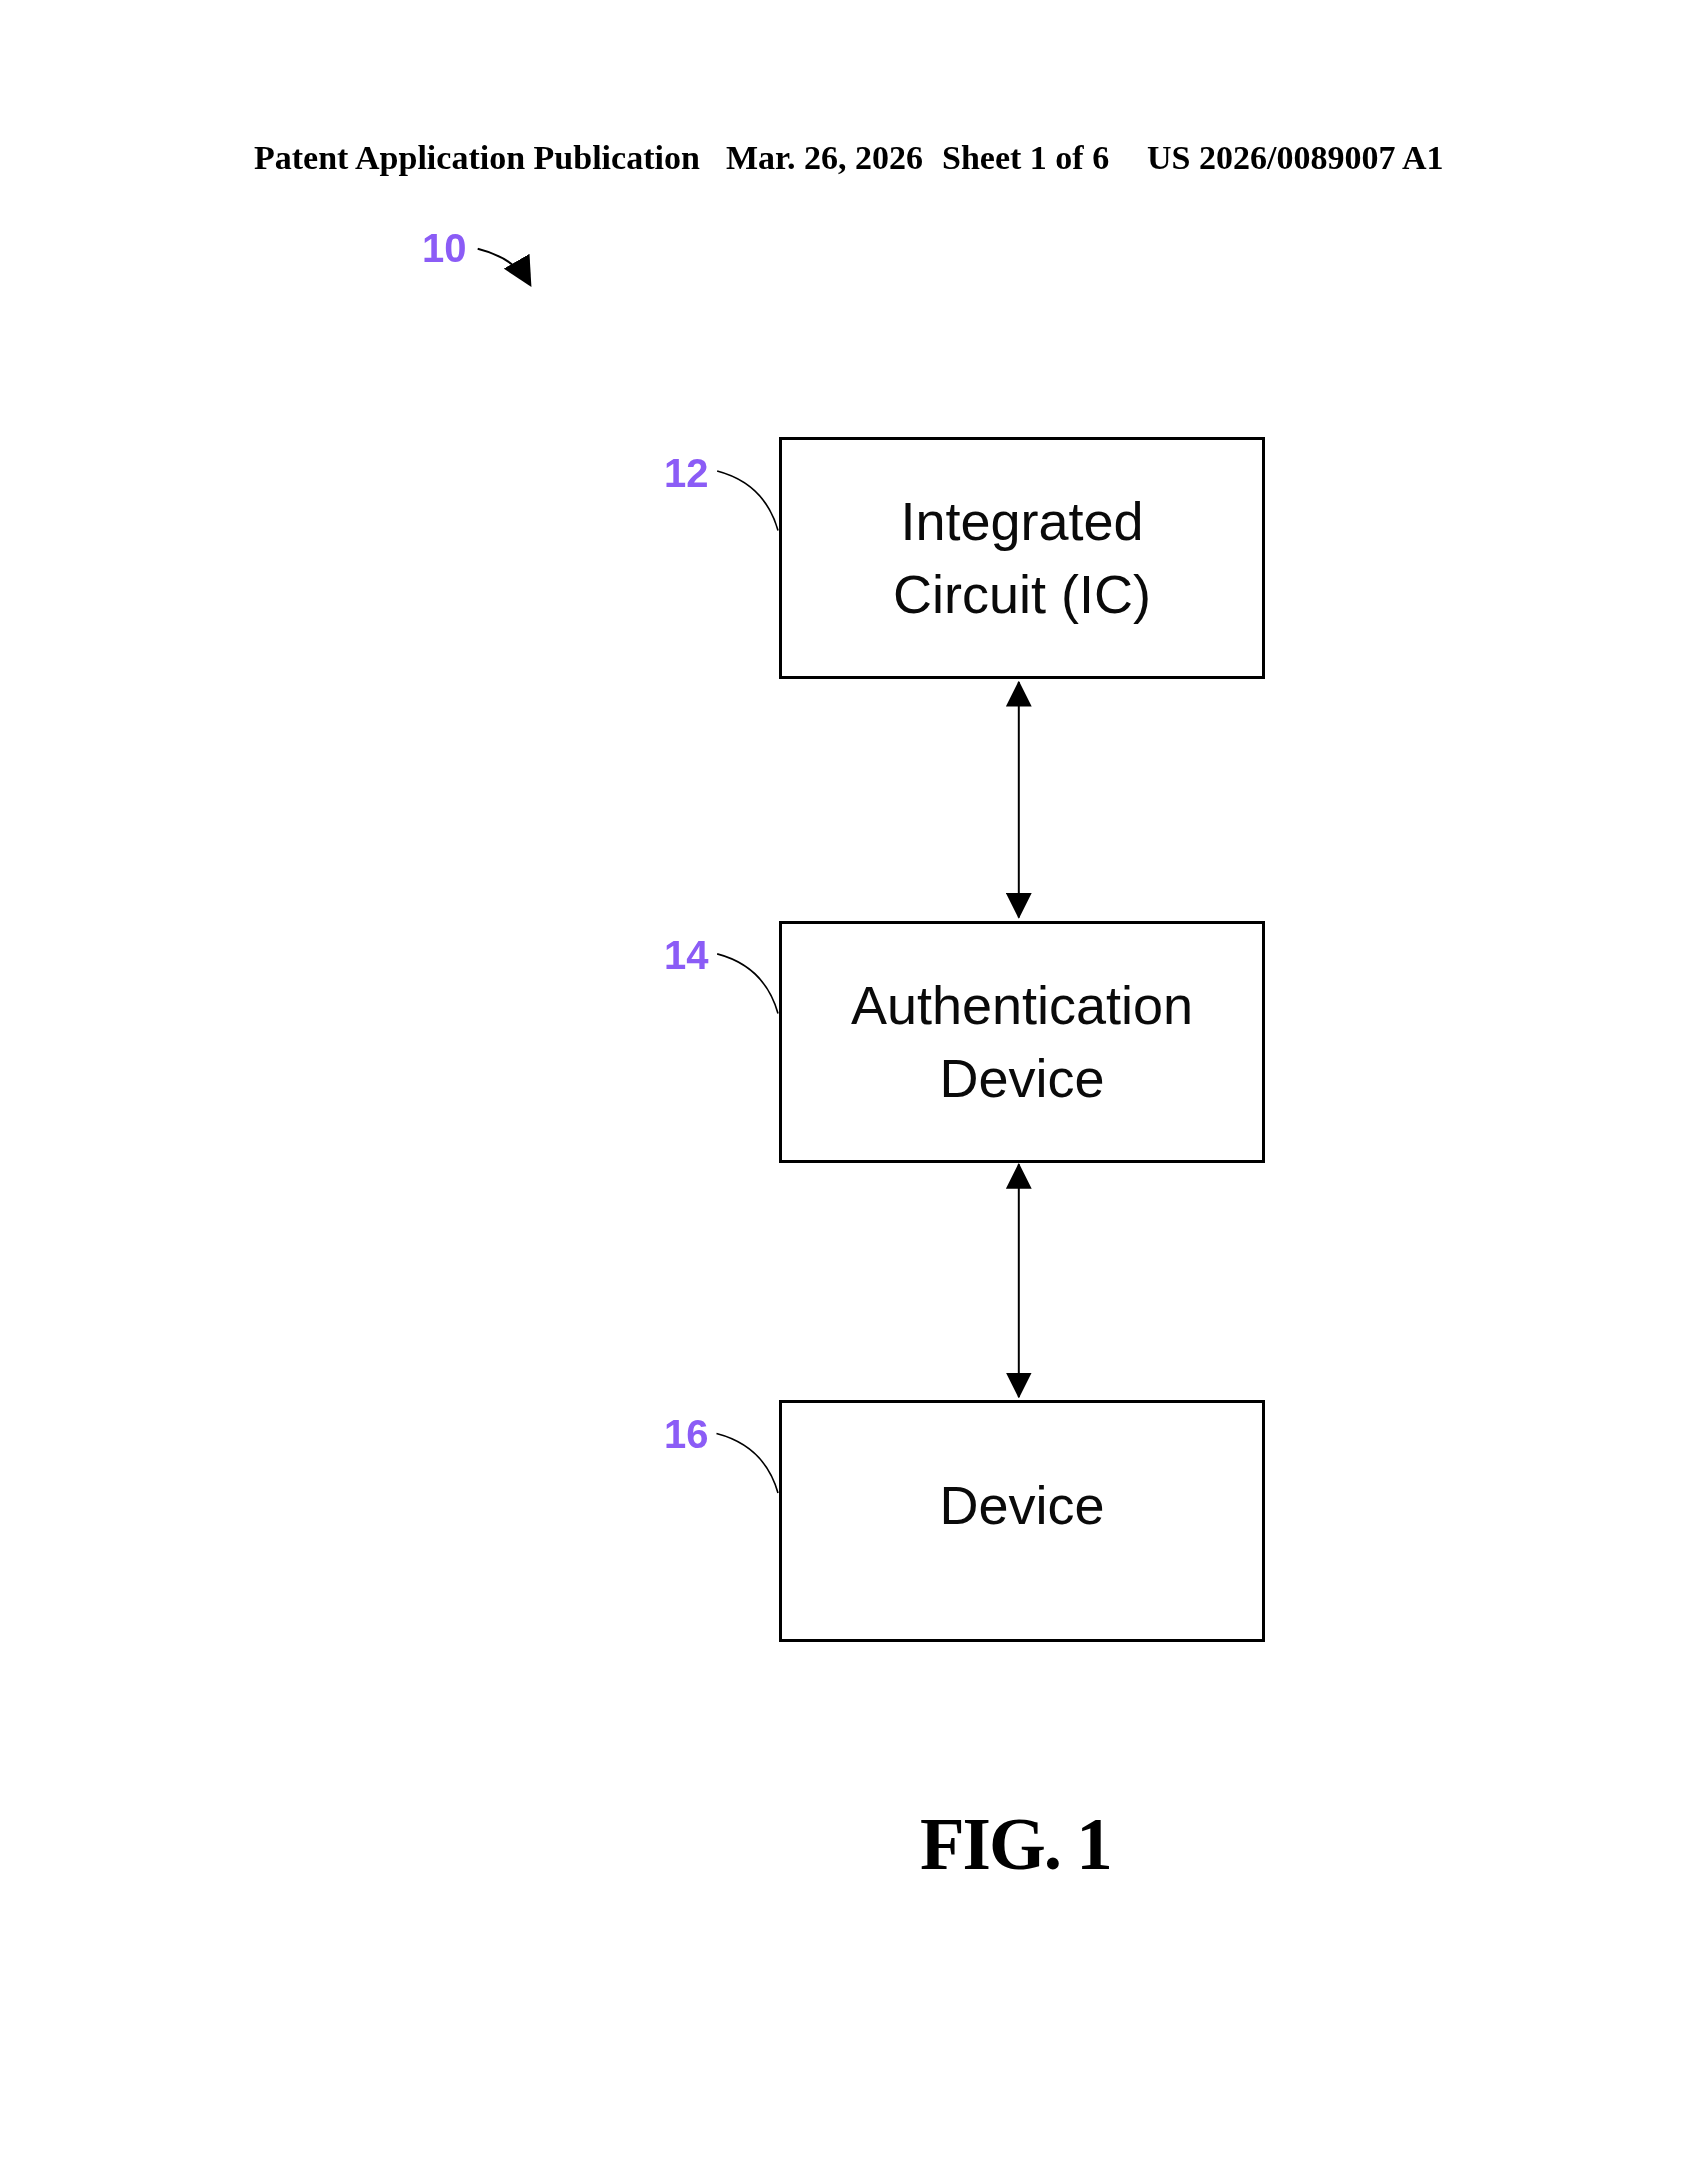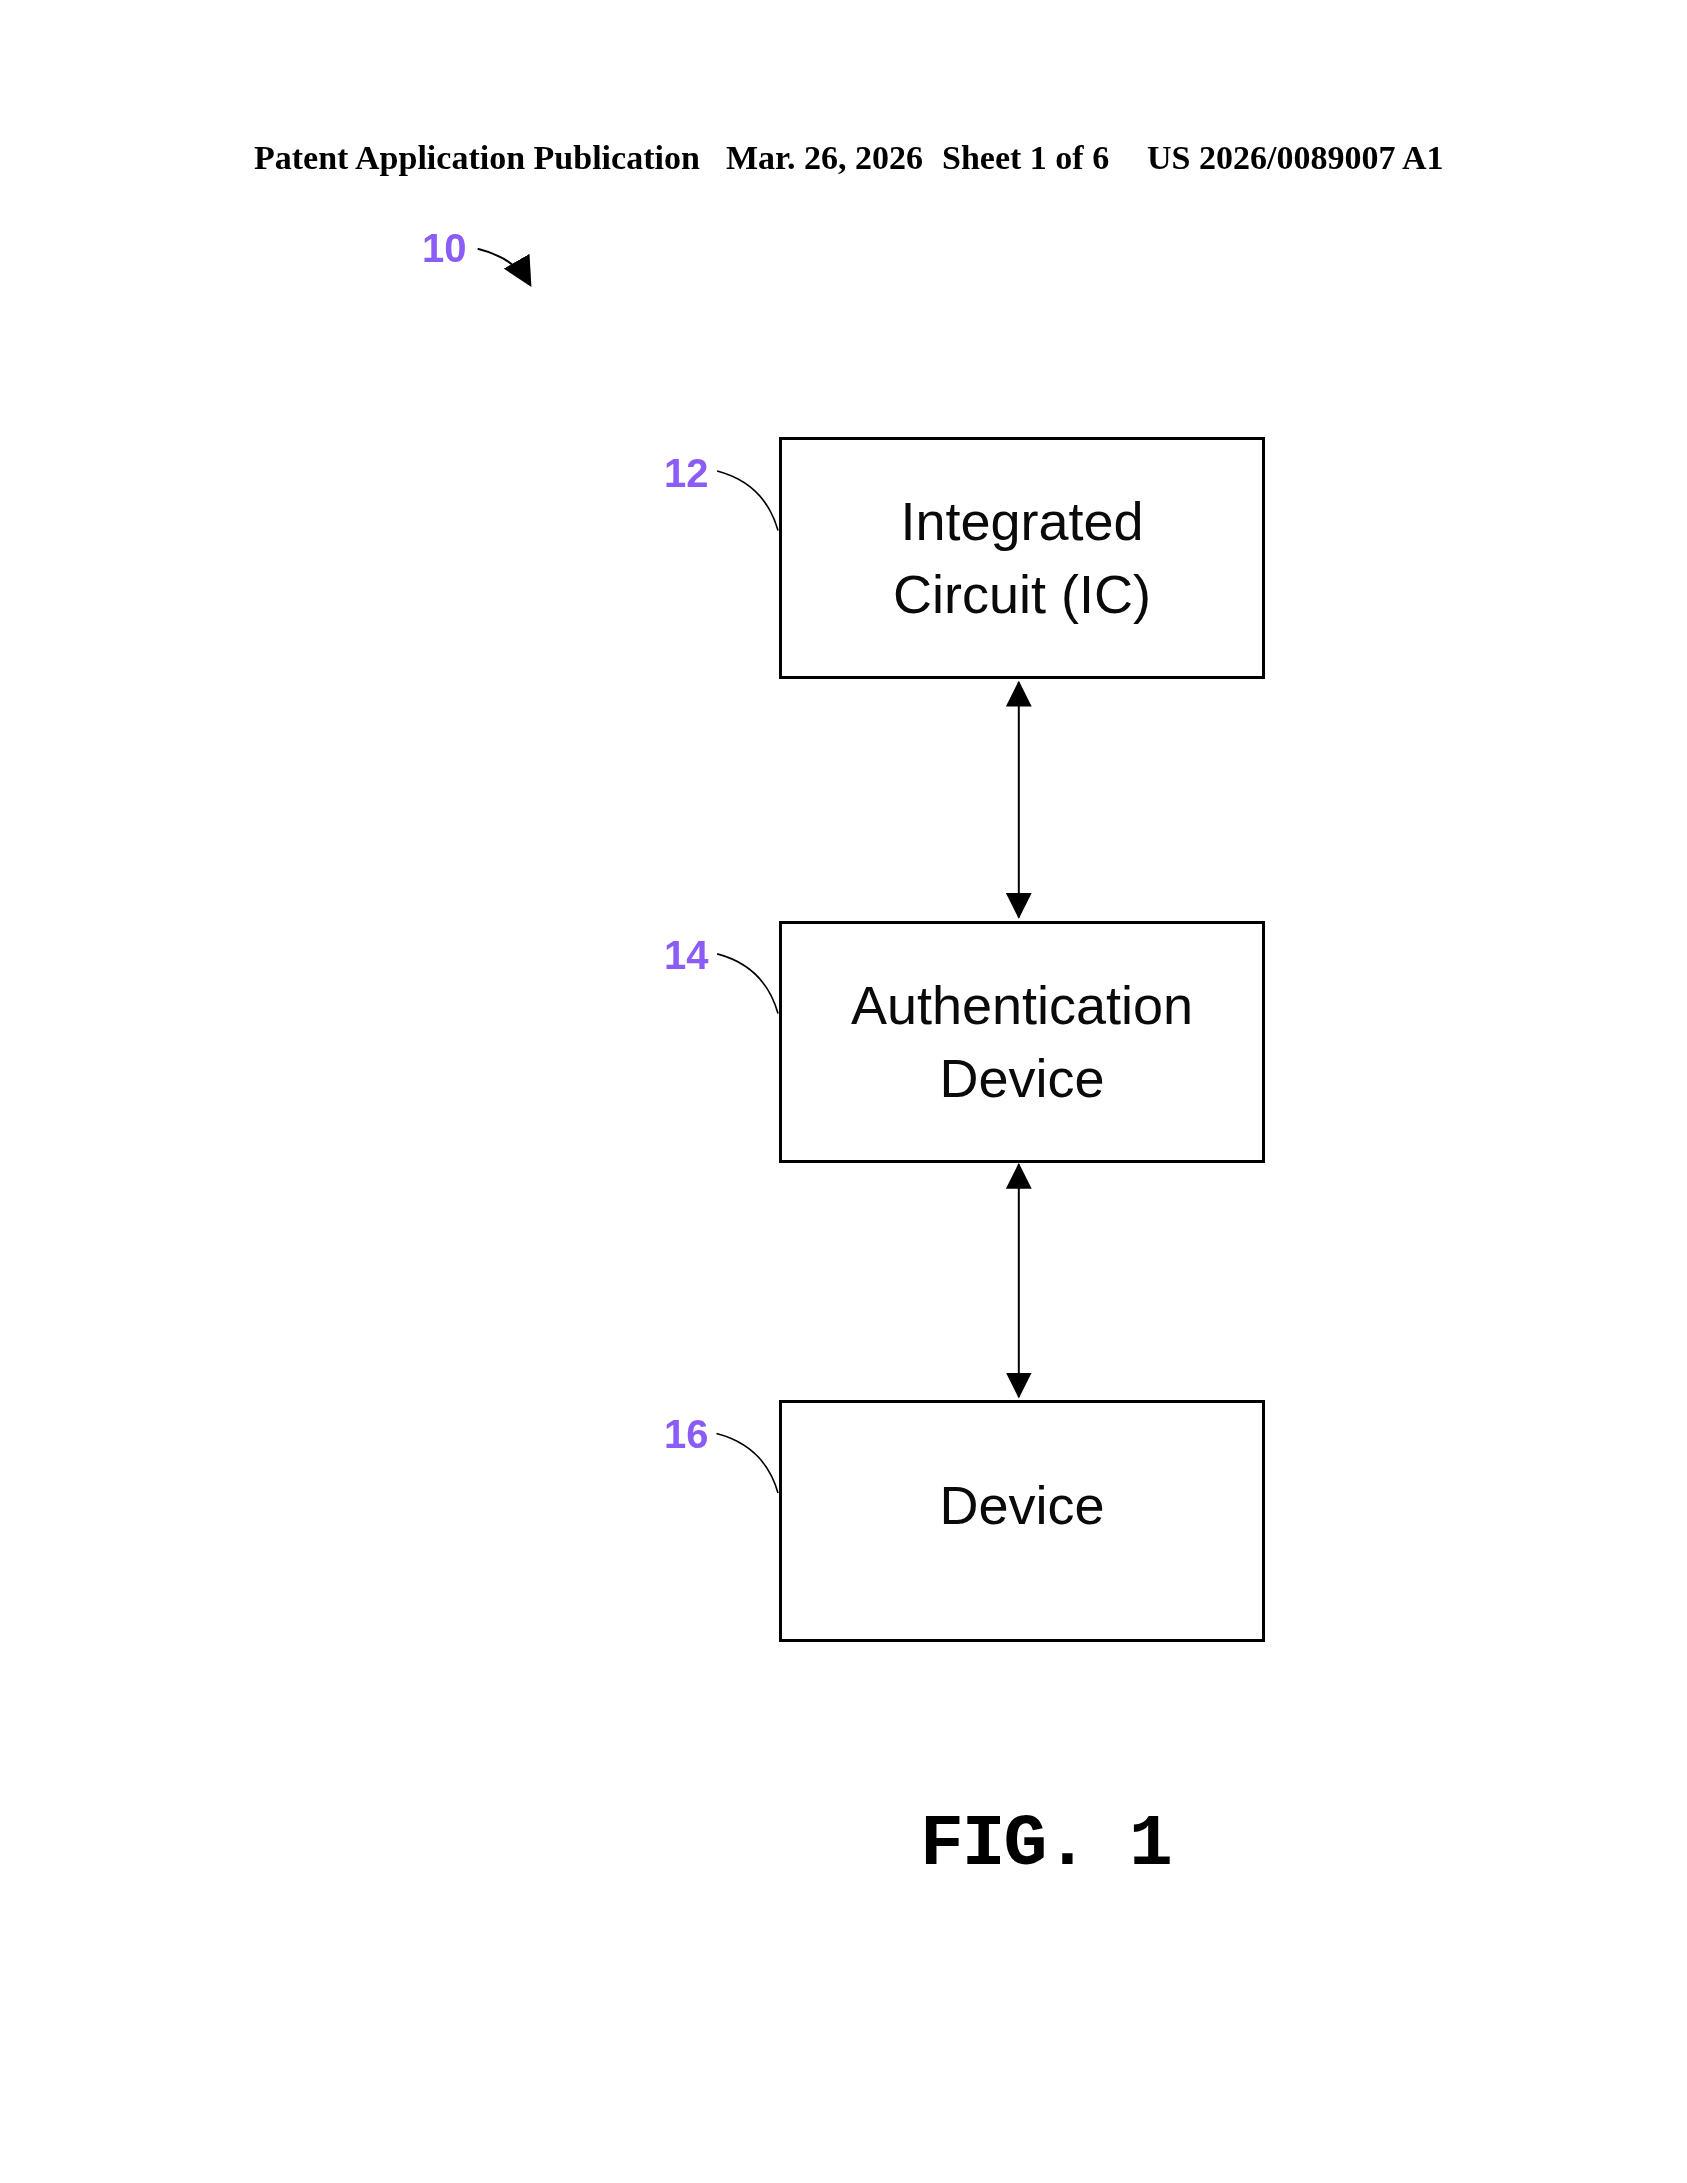--- a/index.html
+++ b/index.html
@@ -83,21 +83,21 @@
     width: 1687px;
     height: 2183px;
     pointer-events: none;
   }
 
   
   .fig-caption {
     position: absolute;
     left: 920px;
     top: 1808px;
-    font-family: Liberation Mono, monospace;
+    font-family: Liberation Serif, serif;
     font-weight: 700;
     font-size: 73px;
     letter-spacing: -2px;
     line-height: 1;
     color: #000000;
     white-space: nowrap;
   }
 </style>
 </head>
 <body>

